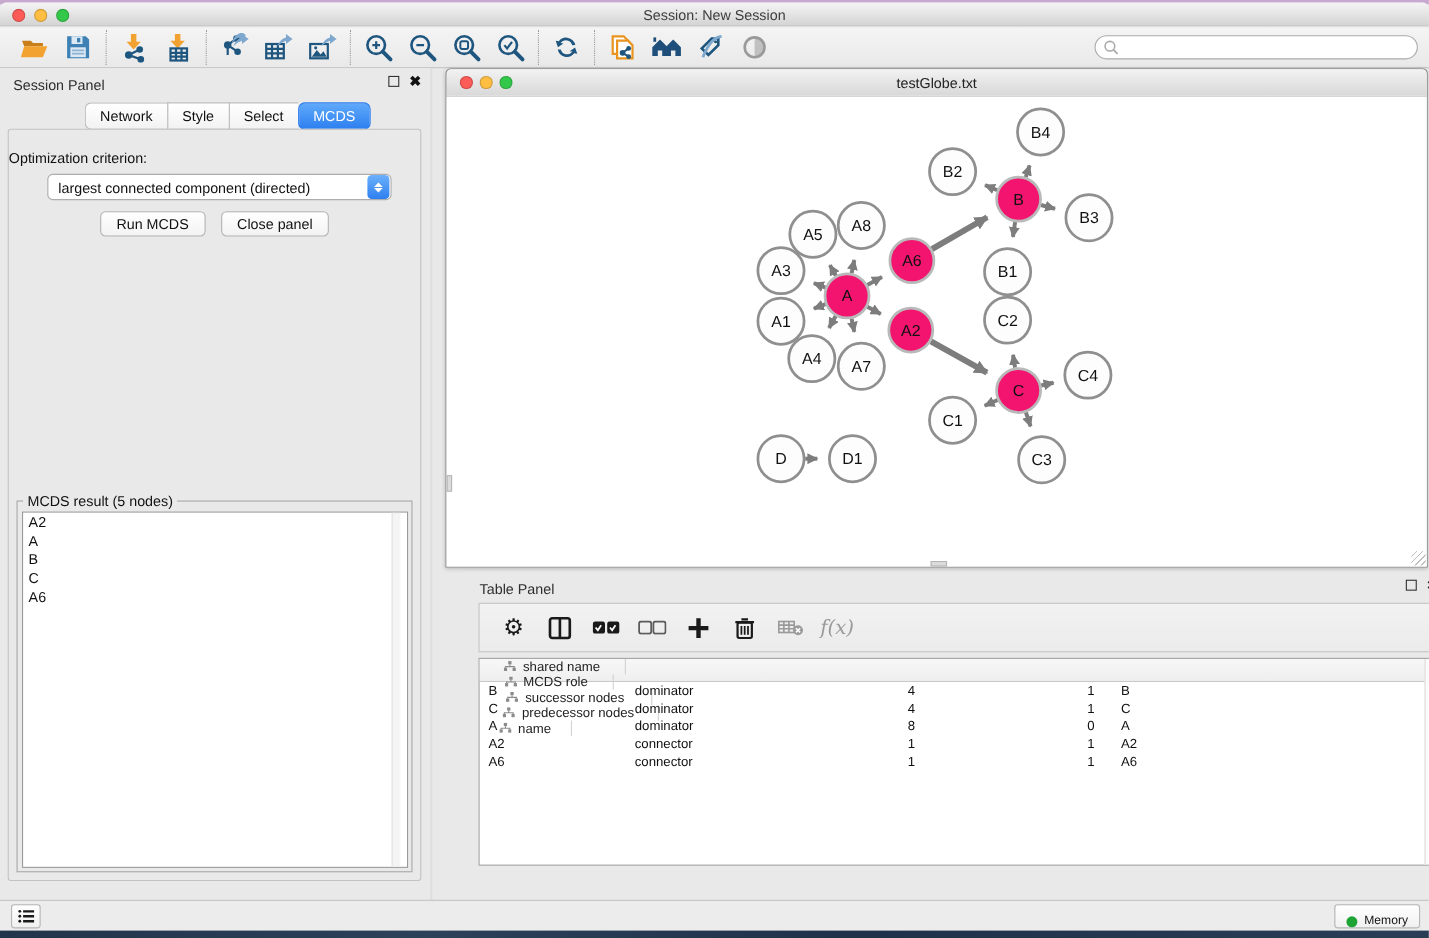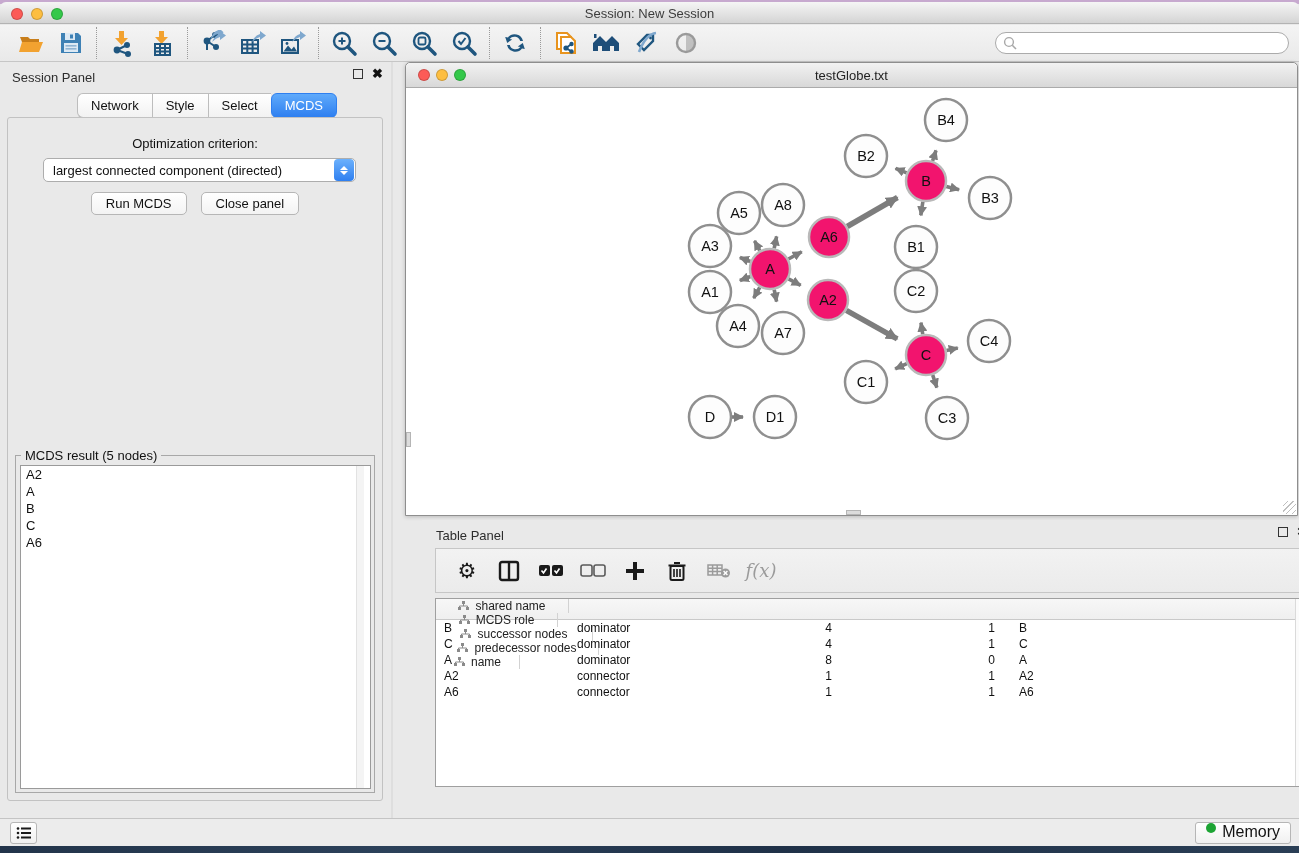--- a/index.html
+++ b/index.html
@@ -38,21 +38,21 @@
 
   .cp-tabs { position:absolute; top:31px; left:77px; display:flex; }
   .cp-tab { font-size:13px; padding:4px 13px; background:linear-gradient(#FFFFFF,#F2F2F2);
     border:1px solid #BDBDBD; border-right:none; color:#111; }
   .cp-tab:first-child { border-radius:6px 0 0 6px; }
   .cp-tab:last-child { border-right:1px solid #BDBDBD; border-radius:0 6px 6px 0; }
   .cp-tab.selected { background:linear-gradient(#5FAAFB,#2E7FF0); color:#fff; border-color:#2E7FF0; border-radius:6px; }
 
   .cp-content { position:absolute; top:55px; left:7px; width:376px; height:684px;
     background:#E9E9E9; border:1px solid #C2C2C2; border-radius:3px; }
-  .opt-label { margin-top:18px; text-align:center; font-size:13px; color:#111; }
+  .opt-label { margin-top:18px; text-align:left; font-size:13px; color:#111; }
   .dropdown { position:absolute; left:35px; top:40px; width:313px; height:24px; background:#fff;
     border:1px solid #ADADAD; border-radius:5px; display:flex; align-items:center; }
   .dropdown-text { flex:1; font-size:13px; padding-left:9px; color:#111; white-space:nowrap; }
   .dropdown-stepper { width:20px; height:22px; border-radius:4px; margin-right:1px;
     background:linear-gradient(#6CB1FC,#2E7FF0); display:flex; flex-direction:column;
     align-items:center; justify-content:center; gap:1px; }
   .chev { width:0; height:0; border-left:4px solid transparent; border-right:4px solid transparent; }
   .chev.up { border-bottom:4px solid #fff; } .chev.down { border-top:4px solid #fff; }
   .cp-buttons { position:absolute; top:74px; left:0; width:100%; display:flex; justify-content:center; gap:14px; }
   .mac-btn { font-size:13px; padding:3px 14px; background:linear-gradient(#FFFFFF,#F3F3F3);
@@ -108,21 +108,21 @@
   .tp-tab.selected { background:linear-gradient(#5FAAFB,#2E7FF0); color:#fff; border-color:#2E7FF0; }
 
   
   .statusbar { position:absolute; left:0; top:818px; width:1299px; height:28px;
     background:#ECECEC; border-top:1px solid #C4C4C4; }
   .status-left-btn { position:absolute; left:10px; top:3px; width:27px; height:22px;
     background:linear-gradient(#FFFFFF,#F0F0F0); border:1px solid #B6B6B6; border-radius:3px;
     display:flex; align-items:center; justify-content:center; }
   .memory-btn { position:absolute; right:8px; top:3px; height:22px; padding:0 10px;
     background:linear-gradient(#FFFFFF,#F0F0F0); border:1px solid #B6B6B6; border-radius:3px;
-    display:flex; align-items:flex-start; gap:6px; font-size:16px; color:#111; }
+    display:flex; align-items:flex-end; gap:6px; font-size:11px; color:#111; }
   .memory-dot { width:10px; height:10px; border-radius:50%; background:#1DA434; }
   .desktop-strip { position:absolute; left:0; top:846px; width:1299px; height:7px;
     background:linear-gradient(90deg,#22344A,#2C415A 30%,#1F3148 60%,#2A3E55); }
 
   .splitter-v { position:absolute; left:391px; top:62px; width:2px; height:756px; background:#DEDEDE; }
 </style>
 </head>
 <body>
 
 <div class="wallpaper-top"></div>

